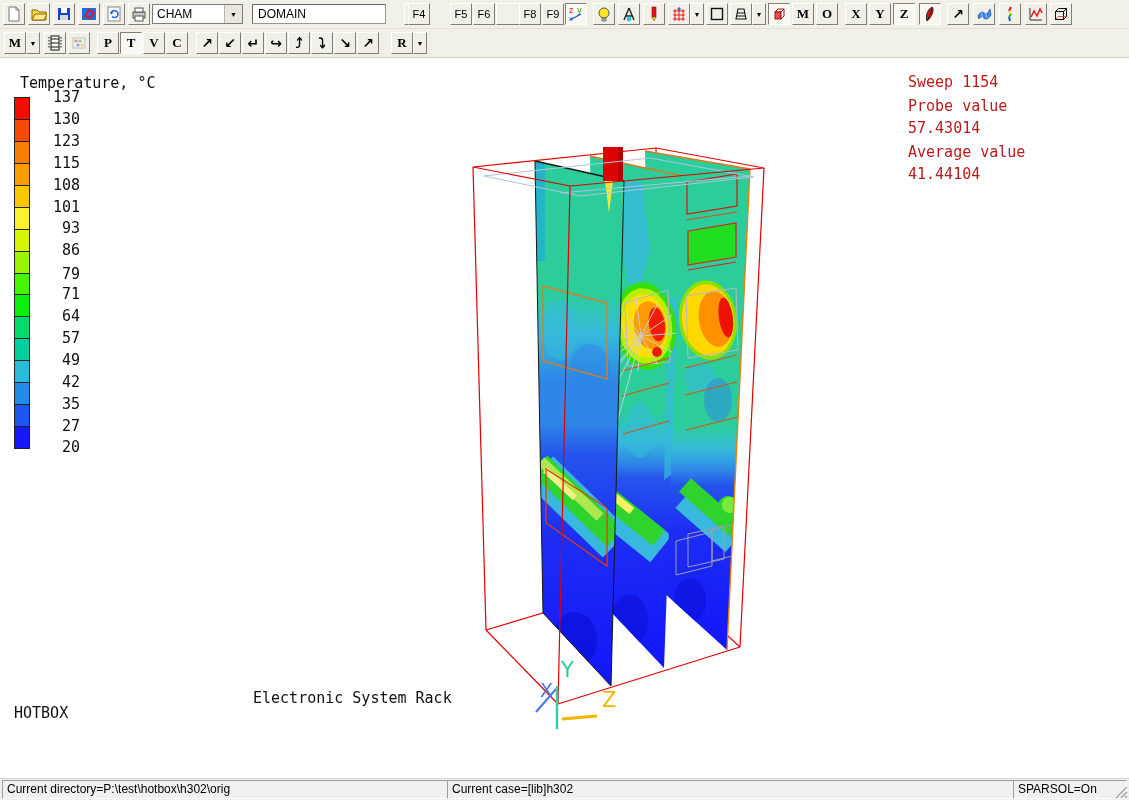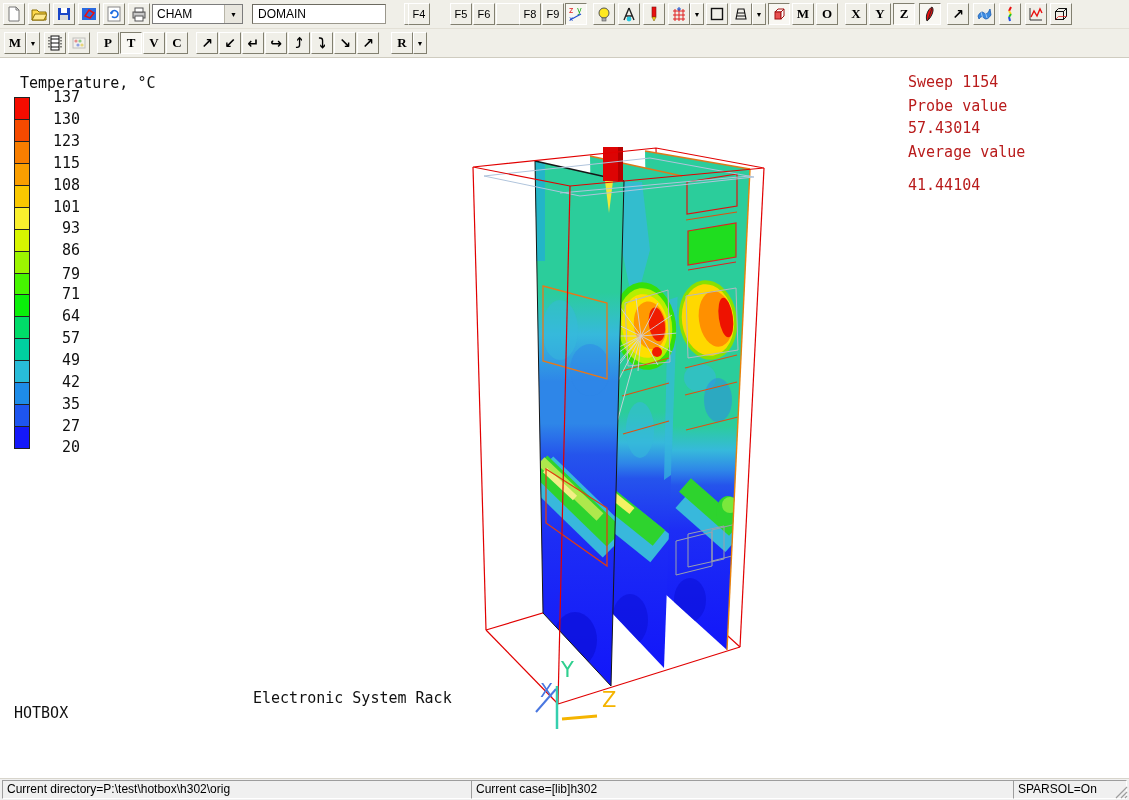--- a/index.html
+++ b/index.html
@@ -528,25 +528,25 @@
     <div class="lab" style="top: 276.7px;">42</div>
     <div class="lab" style="top: 298.6px;">35</div>
     <div class="lab" style="top: 320.5px;">27</div>
     <div class="lab" style="top: 342.4px;">20</div>
   </div>
 
 <div class="mono navy" style="left:908px;top:73px">Sweep 1154</div>
 <div class="mono navy" style="left:908px;top:97px">Probe value</div>
 <div class="mono navy" style="left:908px;top:119px">57.43014</div>
 <div class="mono navy" style="left:908px;top:143px">Average value</div>
-<div class="mono navy" style="left:908px;top:176px">41.44104</div>
+<div class="mono navy" style="left:908px;top:165px">41.44104</div>
 
 <div class="mono" style="left:253px;top:689px">Electronic System Rack</div>
 <div class="mono" style="left:14px;top:704px">HOTBOX</div>
 
 <div id="statusbar">
   <div class="status-sec" style="left:2px;width:474px">Current directory=P:\test\hotbox\h302\orig</div>
-  <div class="status-sec" style="left:471px;width:611px">Current case=[lib]h302</div>
+  <div class="status-sec" style="left:447px;width:611px">Current case=[lib]h302</div>
   <div class="status-sec" style="left:1013px;width:114px">SPARSOL=On</div>
   <svg width="13" height="13" style="position:absolute;right:1px;top:7px">
     <path d="M12,1 L1,12 M12,6 L6,12 M12,10 L10,12" stroke="#9d9d9d" stroke-width="1.2" fill="none"></path>
   </svg>
 </div>
 
 </body></html>

